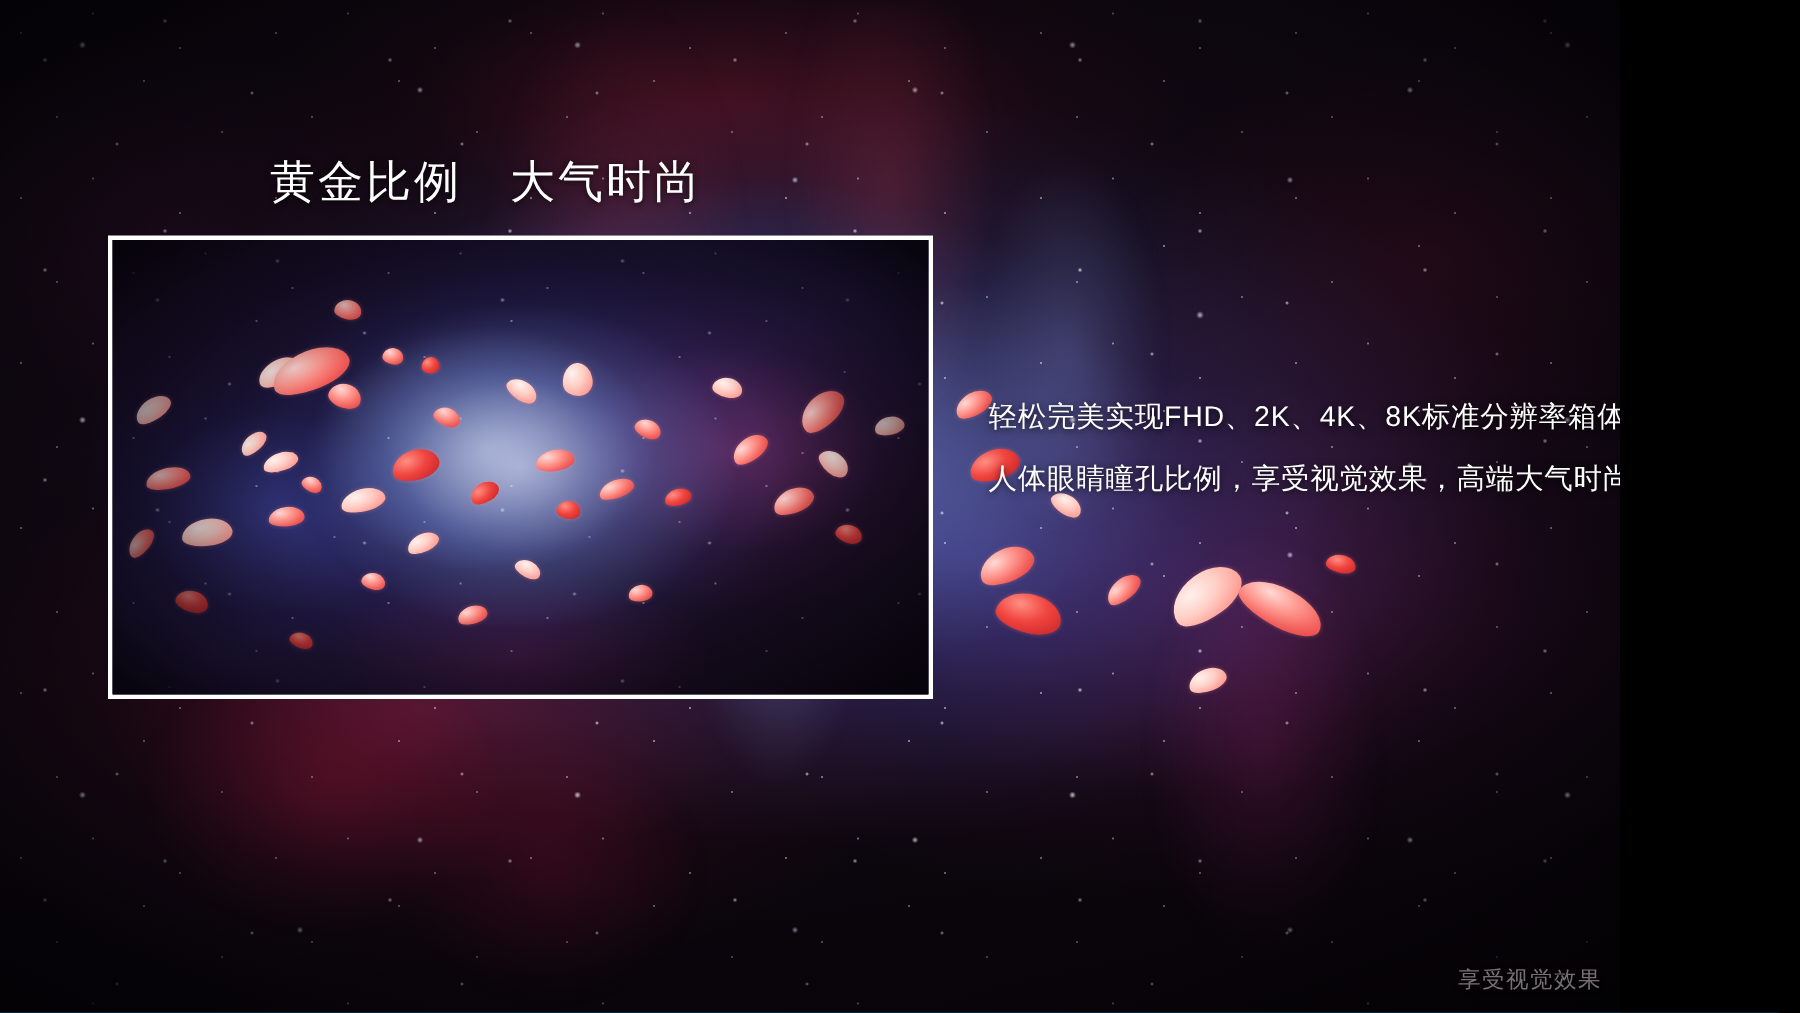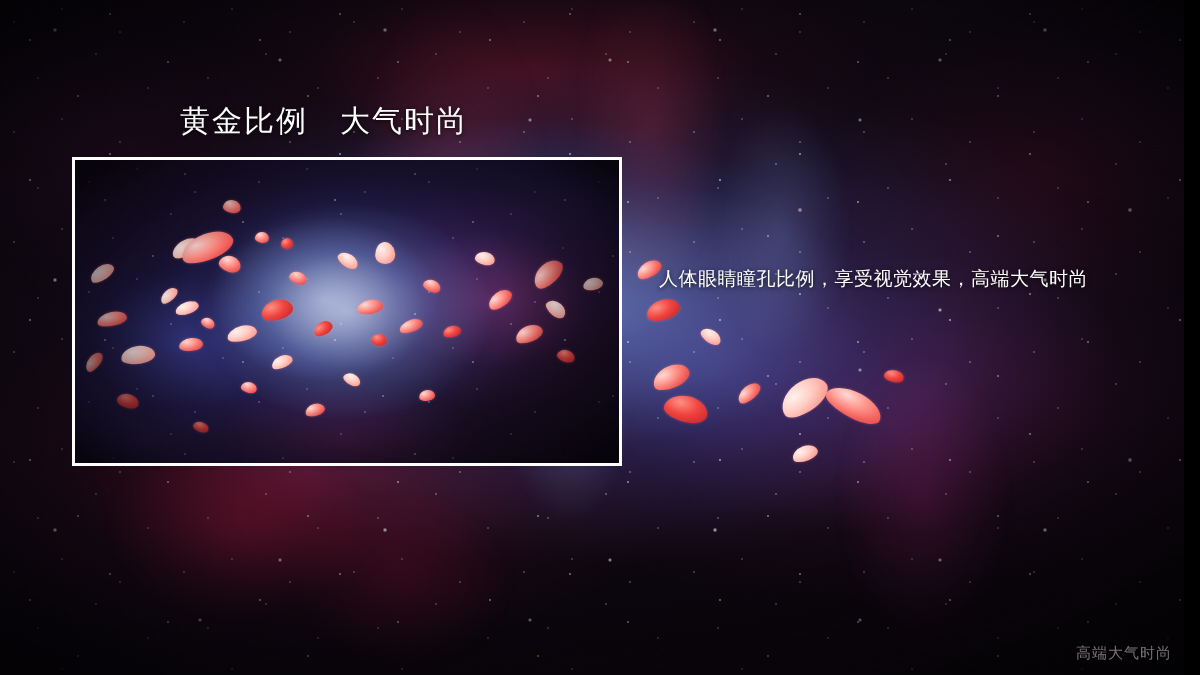--- a/index.html
+++ b/index.html
@@ -2,21 +2,21 @@
 <html><head>
 <meta charset="utf-8">
 <style>
   html, body {
     margin: 0;
     padding: 0;
     background: #000;
   }
   #slide {
     position: relative;
-    width: 1184px;
+    width: 1080px;
     height: 675px;
     overflow: hidden;
     background: #0369a1;
     font-family: Liberation Sans, sans-serif;
   }
 
   
   .bg-base {
     position: absolute; inset: 0;
     background:
@@ -220,18 +220,19 @@
   <div class="petal" style="left:652px; top:366px; width:38px; height:22px; transform:rotate(-24deg);"></div>
   <div class="petal deep" style="left:664px; top:396px; width:44px; height:26px; transform:rotate(14deg);"></div>
   <div class="petal pale" style="left:700px; top:330px; width:22px; height:13px; transform:rotate(34deg);"></div>
   <div class="petal" style="left:736px; top:386px; width:26px; height:14px; transform:rotate(-40deg);"></div>
   <div class="petal pale" style="left:778px; top:382px; width:52px; height:30px; transform:rotate(-36deg);"></div>
   <div class="petal" style="left:824px; top:392px; width:60px; height:26px; transform:rotate(28deg);"></div>
   <div class="petal pale" style="left:792px; top:446px; width:26px; height:15px; transform:rotate(-20deg);"></div>
   <div class="petal deep" style="left:884px; top:370px; width:20px; height:12px; transform:rotate(12deg);"></div>
 
   <div id="body-copy">
+    <div class="body-line">轻松完美实现FHD、2K、4K、8K标准分辨率箱体</div>
     <div class="body-line">人体眼睛瞳孔比例，享受视觉效果，高端大气时尚</div>
   </div>
 
-  <div id="watermark">高端大气时尚</div>
+  <div id="watermark">享受视觉效果</div>
 
 </div>
 
 </body></html>

